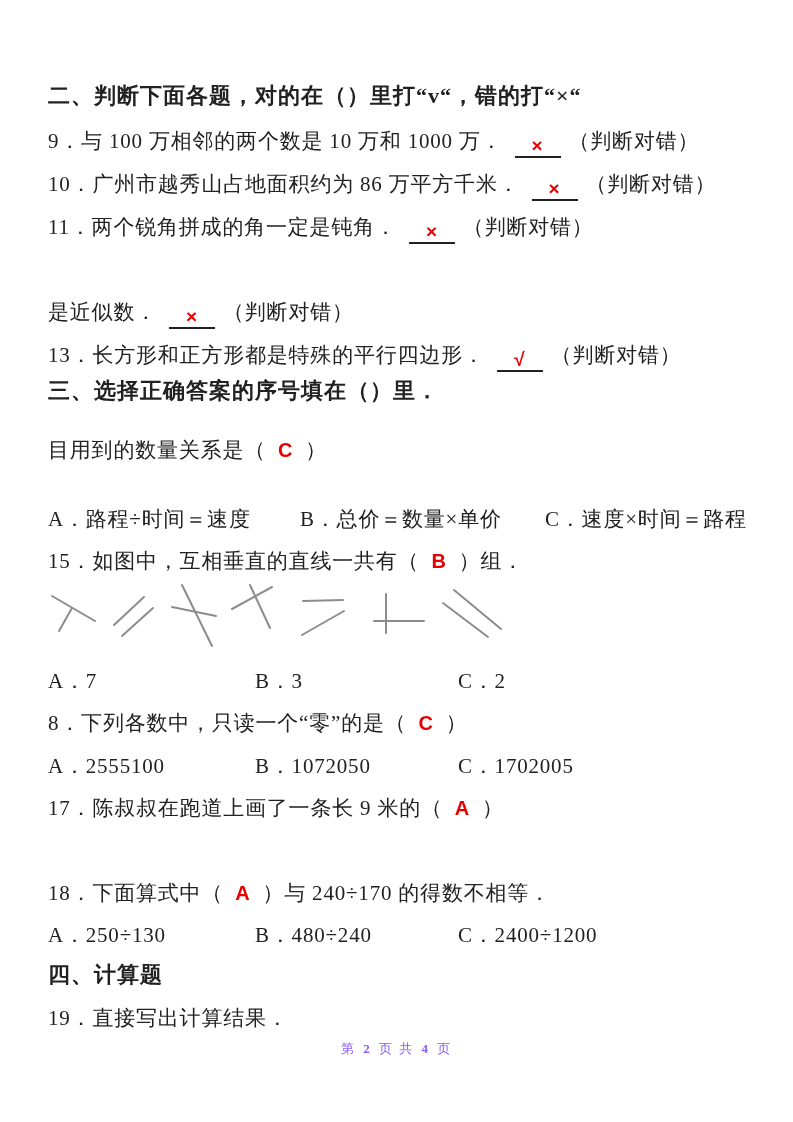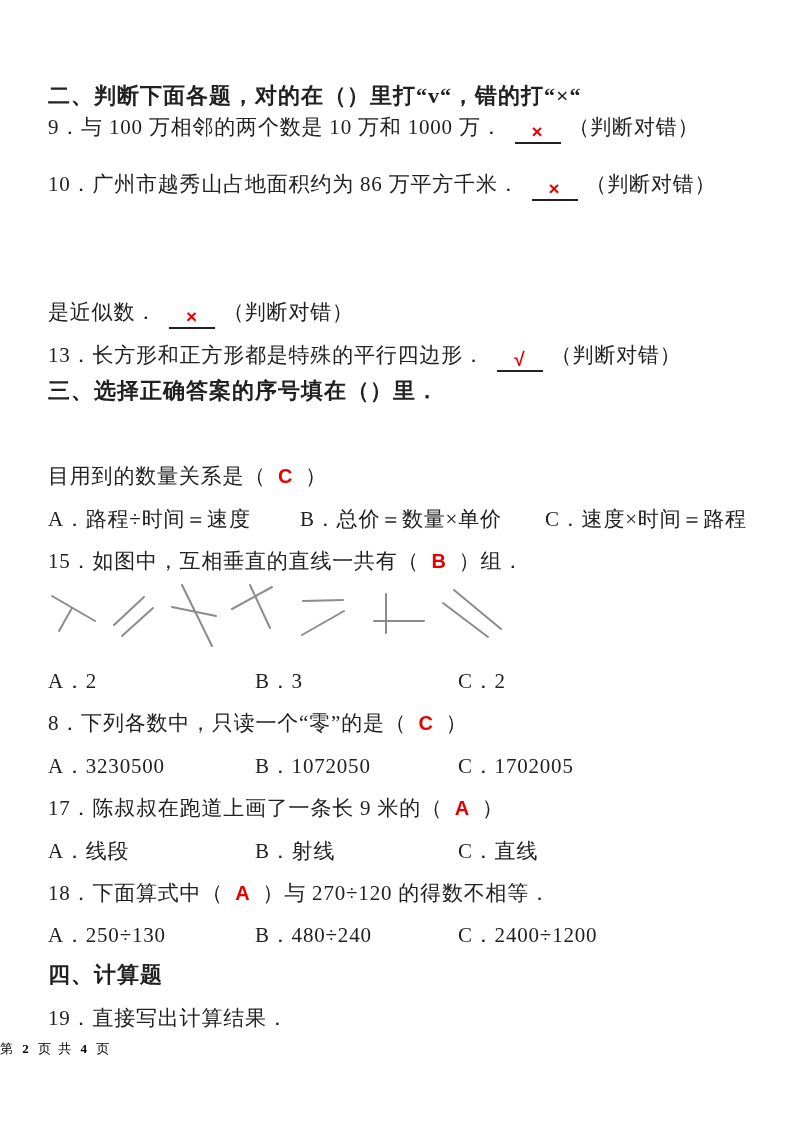--- a/index.html
+++ b/index.html
@@ -22,52 +22,55 @@
   .red {
     color:var(--red,#e60000); font-weight:bold;
     font-family:"Liberation Sans","DejaVu Sans",sans-serif;
   }
   .mark { font-size:19px; line-height:22px; }
   .letter { font-size:20px; margin:0 12px; }
   .opts { height:30px; }
   .opt { position:absolute; top:0; }
   .figure { position:absolute; left:42px; top:578px; }
   .footer {
-    position:absolute; left:0; top:1040px; width:793px; 
-    font-size:13px; letter-spacing:2px; color:#000000;
+    position:absolute; left:0; top:1040px; width:793px; text-align:center;
+    font-size:13px; letter-spacing:2px; color:#8b5cf6;
   }
   .footer .num { font-weight:bold; margin:0 2px; }
 </style>
 </head>
 <body>
 
 <div class="page">
 
   <div class="row heading" style="top:82px">二、判断下面各题，对的在（）里打“v“，错的打“×“</div>
 
-  <div class="row" style="top:113px">
+  <div class="row" style="top:127px">
     <span>9．与 100 万相邻的两个数是 10 万和 1000 万．</span><span class="blank"><span class="red mark">×</span></span><span>（判断对错）</span>
   </div>
 
   <div class="row" style="top:170px">
     <span>10．广州市越秀山占地面积约为 86 万平方千米．</span><span class="blank"><span class="red mark">×</span></span><span>（判断对错）</span>
   </div>
 
+  <div class="row" style="top:213px">
+    <span>11．两个锐角拼成的角一定是钝角．</span><span class="blank"><span class="red mark">×</span></span><span>（判断对错）</span>
+  </div>
 
   <div class="row" style="top:298px">
     <span>是近似数．</span><span class="blank"><span class="red mark">×</span></span><span>（判断对错）</span>
   </div>
 
   <div class="row" style="top:341px">
     <span>13．长方形和正方形都是特殊的平行四边形．</span><span class="blank"><span class="red mark">√</span></span><span>（判断对错）</span>
   </div>
 
   <div class="row heading" style="top:377px">三、选择正确答案的序号填在（）里．</div>
 
-  <div class="row" style="top:462px">
+  <div class="row" style="top:436px">
     <span>目用到的数量关系是（</span><span class="red letter">C</span><span>）</span>
   </div>
   <div class="row opts" style="top:505px">
     <span class="opt" style="left:0">A．路程÷时间＝速度</span>
     <span class="opt" style="left:252px">B．总价＝数量×单价</span>
     <span class="opt" style="left:497px">C．速度×时间＝路程</span>
   </div>
 
   <div class="row" style="top:547px">
     <span>15．如图中，互相垂直的直线一共有（</span><span class="red letter">B</span><span>）组．</span>
@@ -84,45 +87,40 @@
       <line x1="208" y1="7" x2="228" y2="50" stroke="#8c8c8c" stroke-width="2" stroke-linecap="round"></line>
       <line x1="261" y1="23" x2="301" y2="22" stroke="#8c8c8c" stroke-width="2" stroke-linecap="round"></line>
       <line x1="260" y1="57" x2="302" y2="33" stroke="#8c8c8c" stroke-width="2" stroke-linecap="round"></line>
       <line x1="344" y1="16" x2="344" y2="55" stroke="#8c8c8c" stroke-width="2" stroke-linecap="round"></line>
       <line x1="332" y1="43" x2="382" y2="43" stroke="#8c8c8c" stroke-width="2" stroke-linecap="round"></line>
       <line x1="412" y1="12" x2="459" y2="51" stroke="#8c8c8c" stroke-width="2" stroke-linecap="round"></line>
       <line x1="401" y1="25" x2="446" y2="59" stroke="#8c8c8c" stroke-width="2" stroke-linecap="round"></line>
     </svg>
 
   <div class="row opts" style="top:667px">
-    <span class="opt" style="left:0">A．2</span>
+    <span class="opt" style="left:0">A．7</span>
     <span class="opt" style="left:207px">B．3</span>
     <span class="opt" style="left:410px">C．2</span>
   </div>
 
   <div class="row" style="top:709px">
     <span>8．下列各数中，只读一个“零”的是（</span><span class="red letter">C</span><span>）</span>
   </div>
   <div class="row opts" style="top:752px">
-    <span class="opt" style="left:0">A．3230500</span>
+    <span class="opt" style="left:0">A．2555100</span>
     <span class="opt" style="left:207px">B．1072050</span>
     <span class="opt" style="left:410px">C．1702005</span>
   </div>
 
   <div class="row" style="top:794px">
     <span>17．陈叔叔在跑道上画了一条长 9 米的（</span><span class="red letter">A</span><span>）</span>
   </div>
-  <div class="row opts" style="top:837px">
-    <span class="opt" style="left:0">A．线段</span>
-    <span class="opt" style="left:207px">B．射线</span>
-    <span class="opt" style="left:410px">C．直线</span>
-  </div>
 
   <div class="row" style="top:879px">
-    <span>18．下面算式中（</span><span class="red letter">A</span><span>）与 270÷120 的得数不相等．</span>
+    <span>18．下面算式中（</span><span class="red letter">A</span><span>）与 240÷170 的得数不相等．</span>
   </div>
   <div class="row opts" style="top:921px">
     <span class="opt" style="left:0">A．250÷130</span>
     <span class="opt" style="left:207px">B．480÷240</span>
     <span class="opt" style="left:410px">C．2400÷1200</span>
   </div>
 
   <div class="row heading" style="top:961px">四、计算题</div>
 
   <div class="row" style="top:1004px">

